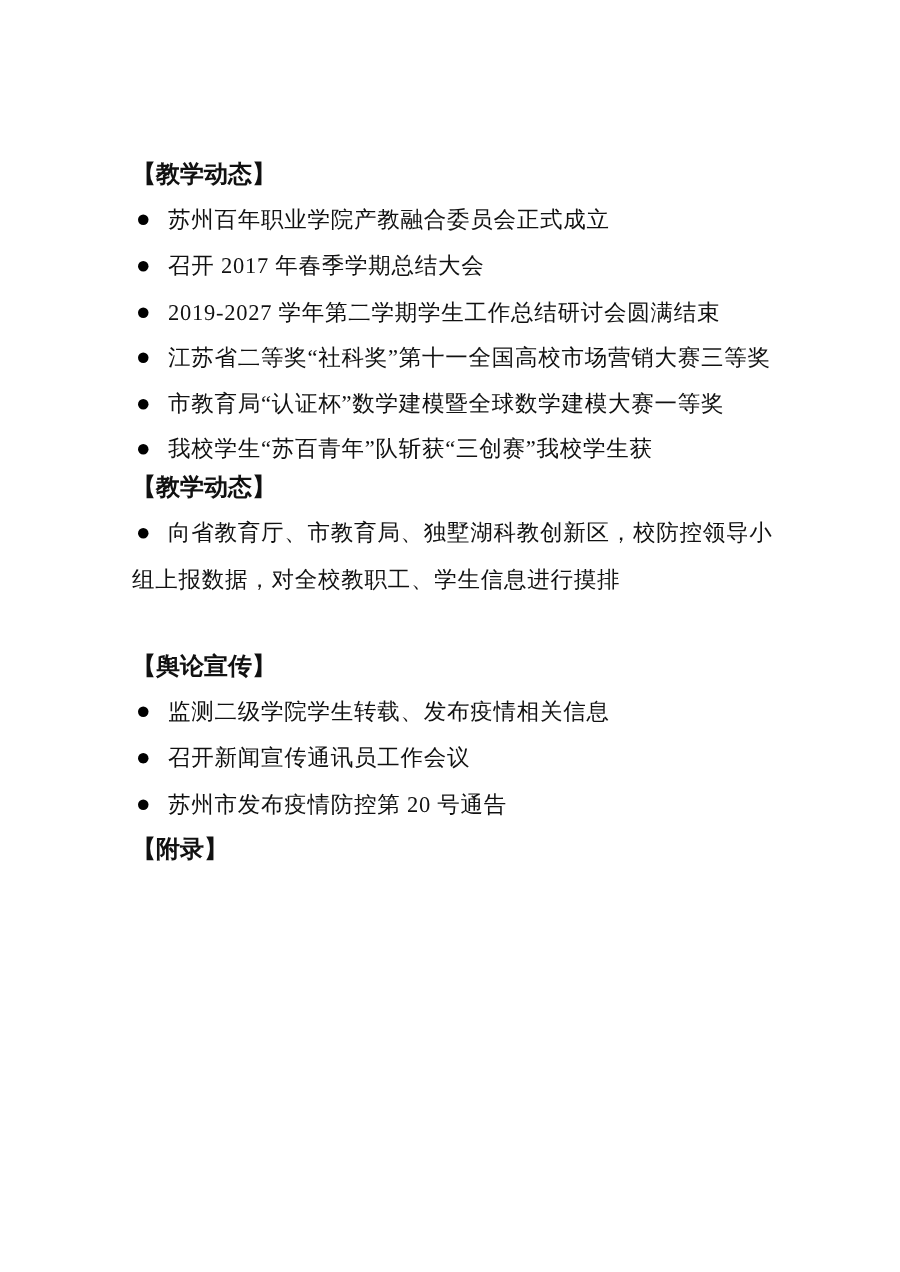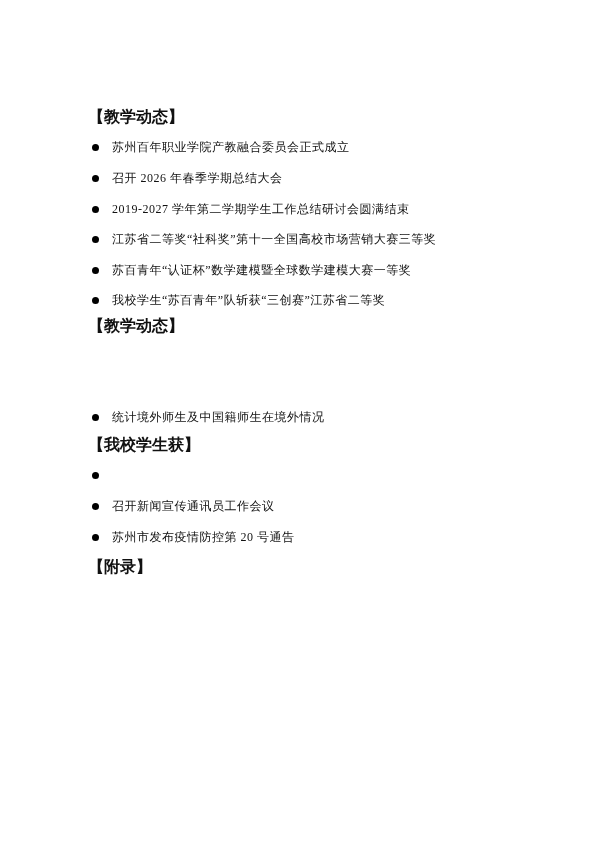--- a/index.html
+++ b/index.html
@@ -14,21 +14,21 @@
   .sec-title{
     position:absolute;left:88px;margin:0;
     font-family:"Liberation Sans", sans-serif;
     font-weight:700;
     font-size:16px;
     line-height:30.6px;
     white-space:nowrap;
   }
   .item{
     position:absolute;left:88px;width:428px;margin:0;
-    font-size:12px;
+    font-size:15px;
     line-height:30.6px;
     letter-spacing:0.5px;
   }
   .bullet{
     display:inline-block;
     width:7px;height:7px;
     background:#000000;
     border-radius:50%;
     margin:0 13px 2px 4px;
     vertical-align:middle;
@@ -36,38 +36,38 @@
 </style>
 </head>
 <body>
 
 <div class="page">
 
   <h2 class="sec-title" style="top:102px">【教学动态】</h2>
 
   <p class="item" style="top:132px"><span class="bullet"></span><span>苏州百年职业学院产教融合委员会正式成立</span></p>
 
-  <p class="item" style="top:163px"><span class="bullet"></span><span>召开 2026 年春季学期总结大会</span></p>
+  <p class="item" style="top:163px"><span class="bullet"></span><span>召开 2017 年春季学期总结大会</span></p>
 
   <p class="item" style="top:194px"><span class="bullet"></span><span>2019-2027 学年第二学期学生工作总结研讨会圆满结束</span></p>
 
   <p class="item" style="top:224px"><span class="bullet"></span><span>江苏省二等奖“社科奖”第十一全国高校市场营销大赛三等奖</span></p>
 
-  <p class="item" style="top:255px"><span class="bullet"></span><span>苏百青年“认证杯”数学建模暨全球数学建模大赛一等奖</span></p>
+  <p class="item" style="top:255px"><span class="bullet"></span><span>市教育局“认证杯”数学建模暨全球数学建模大赛一等奖</span></p>
 
-  <p class="item" style="top:285px"><span class="bullet"></span><span>我校学生“苏百青年”队斩获“三创赛”江苏省二等奖</span></p>
+  <p class="item" style="top:285px"><span class="bullet"></span><span>我校学生“苏百青年”队斩获“三创赛”我校学生获</span></p>
 
   <h2 class="sec-title" style="top:311px">【教学动态】</h2>
 
+  <p class="item" style="top:341px"><span class="bullet"></span><span>向省教育厅、市教育局、独墅湖科教创新区，校防控领导小组上报数据，对全校教职工、学生信息进行摸排</span></p>
 
-  <p class="item" style="top:402px"><span class="bullet"></span><span>统计境外师生及中国籍师生在境外情况</span></p>
 
-  <h2 class="sec-title" style="top:430px">【我校学生获】</h2>
+  <h2 class="sec-title" style="top:430px">【舆论宣传】</h2>
 
-  <p class="item" style="top:460px"><span class="bullet"></span></p>
+  <p class="item" style="top:460px"><span class="bullet"></span><span>监测二级学院学生转载、发布疫情相关信息</span></p>
 
   <p class="item" style="top:491px"><span class="bullet"></span><span>召开新闻宣传通讯员工作会议</span></p>
 
   <p class="item" style="top:522px"><span class="bullet"></span><span>苏州市发布疫情防控第 20 号通告</span></p>
 
   <h2 class="sec-title" style="top:552px">【附录】</h2>
 
 </div>
 
 </body></html>

